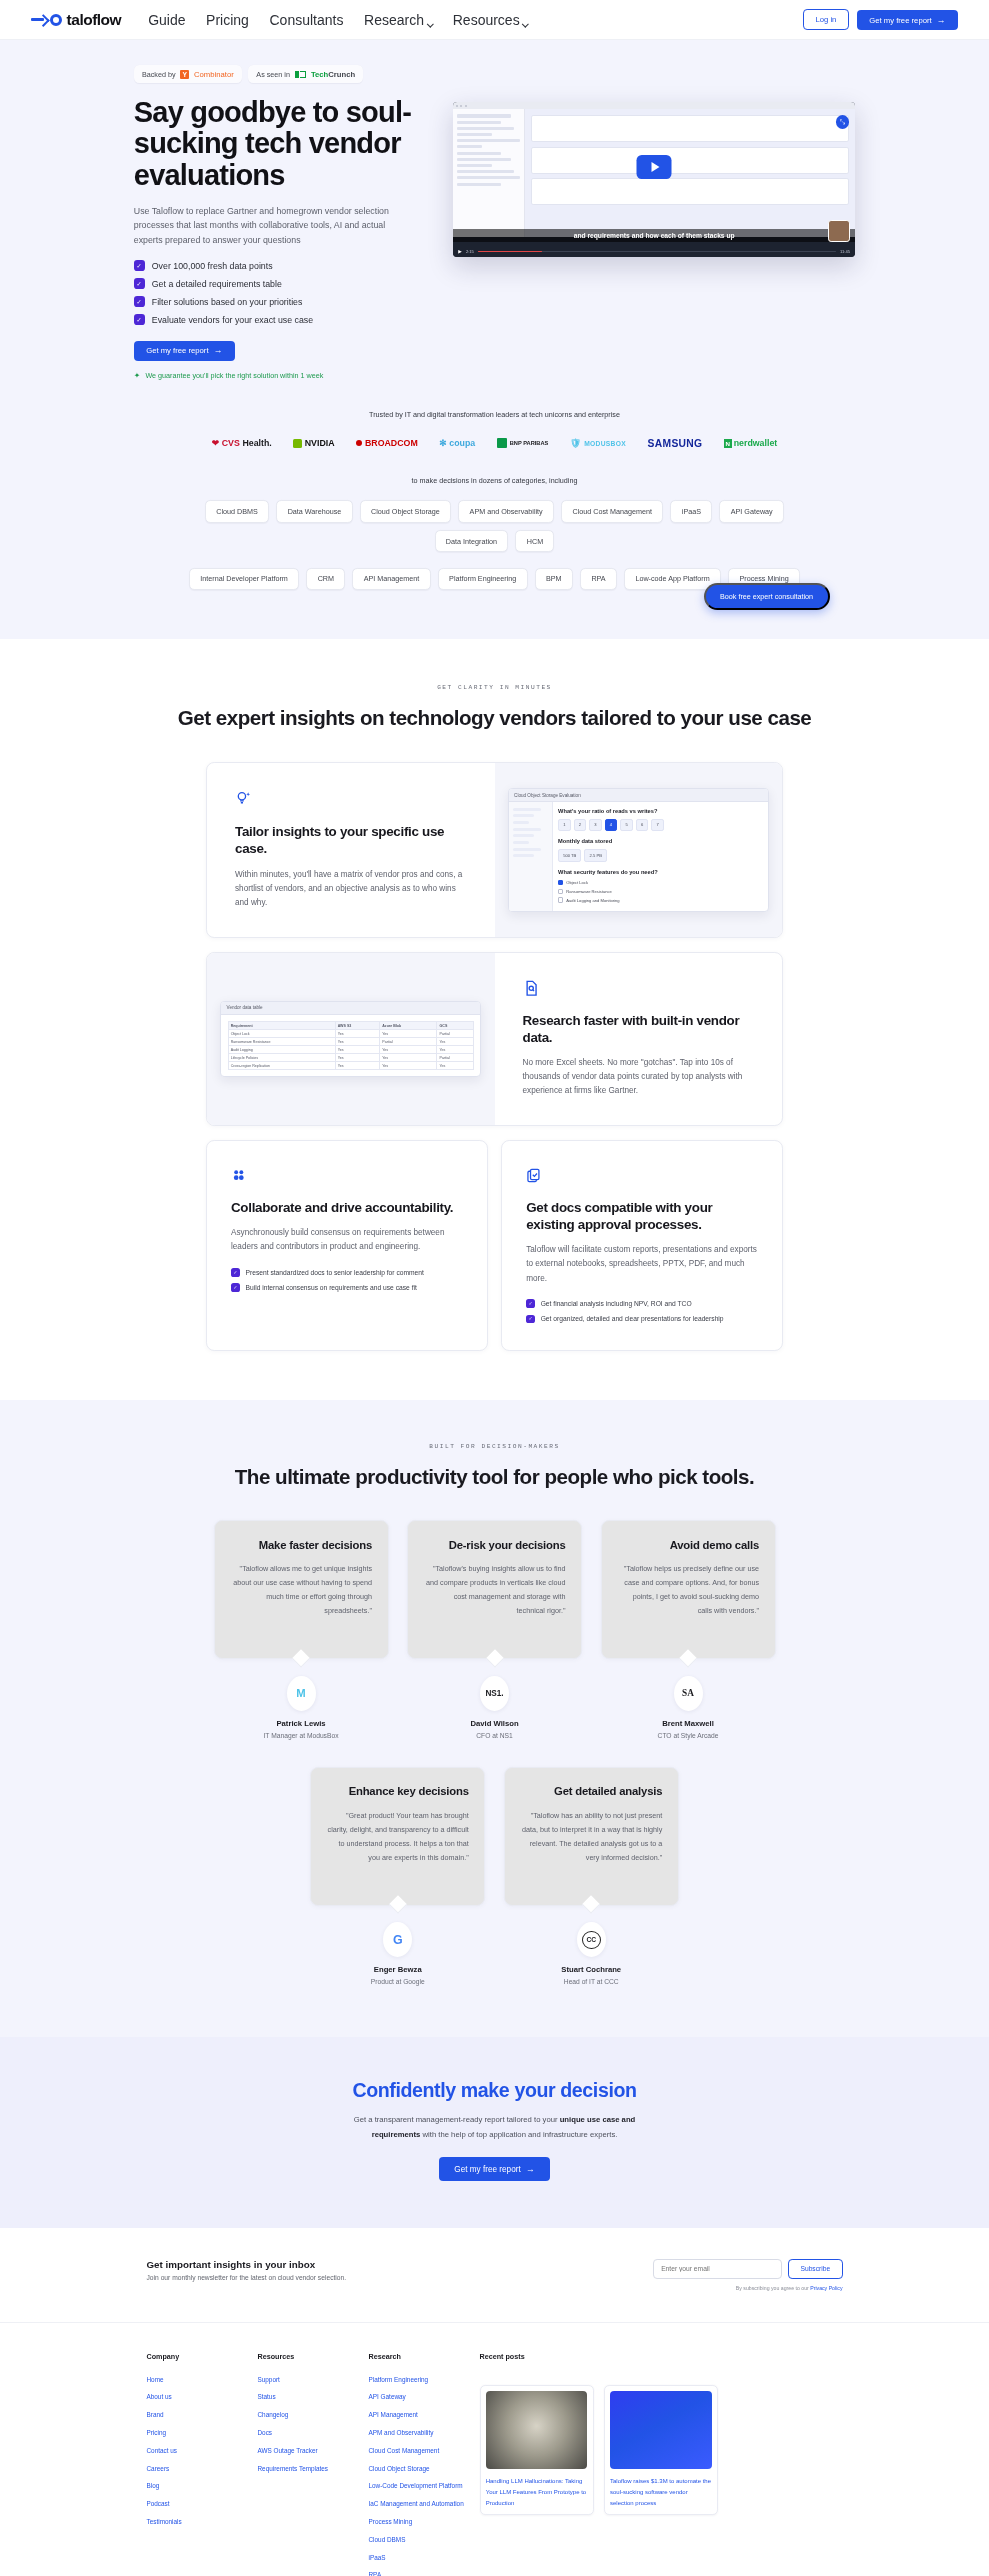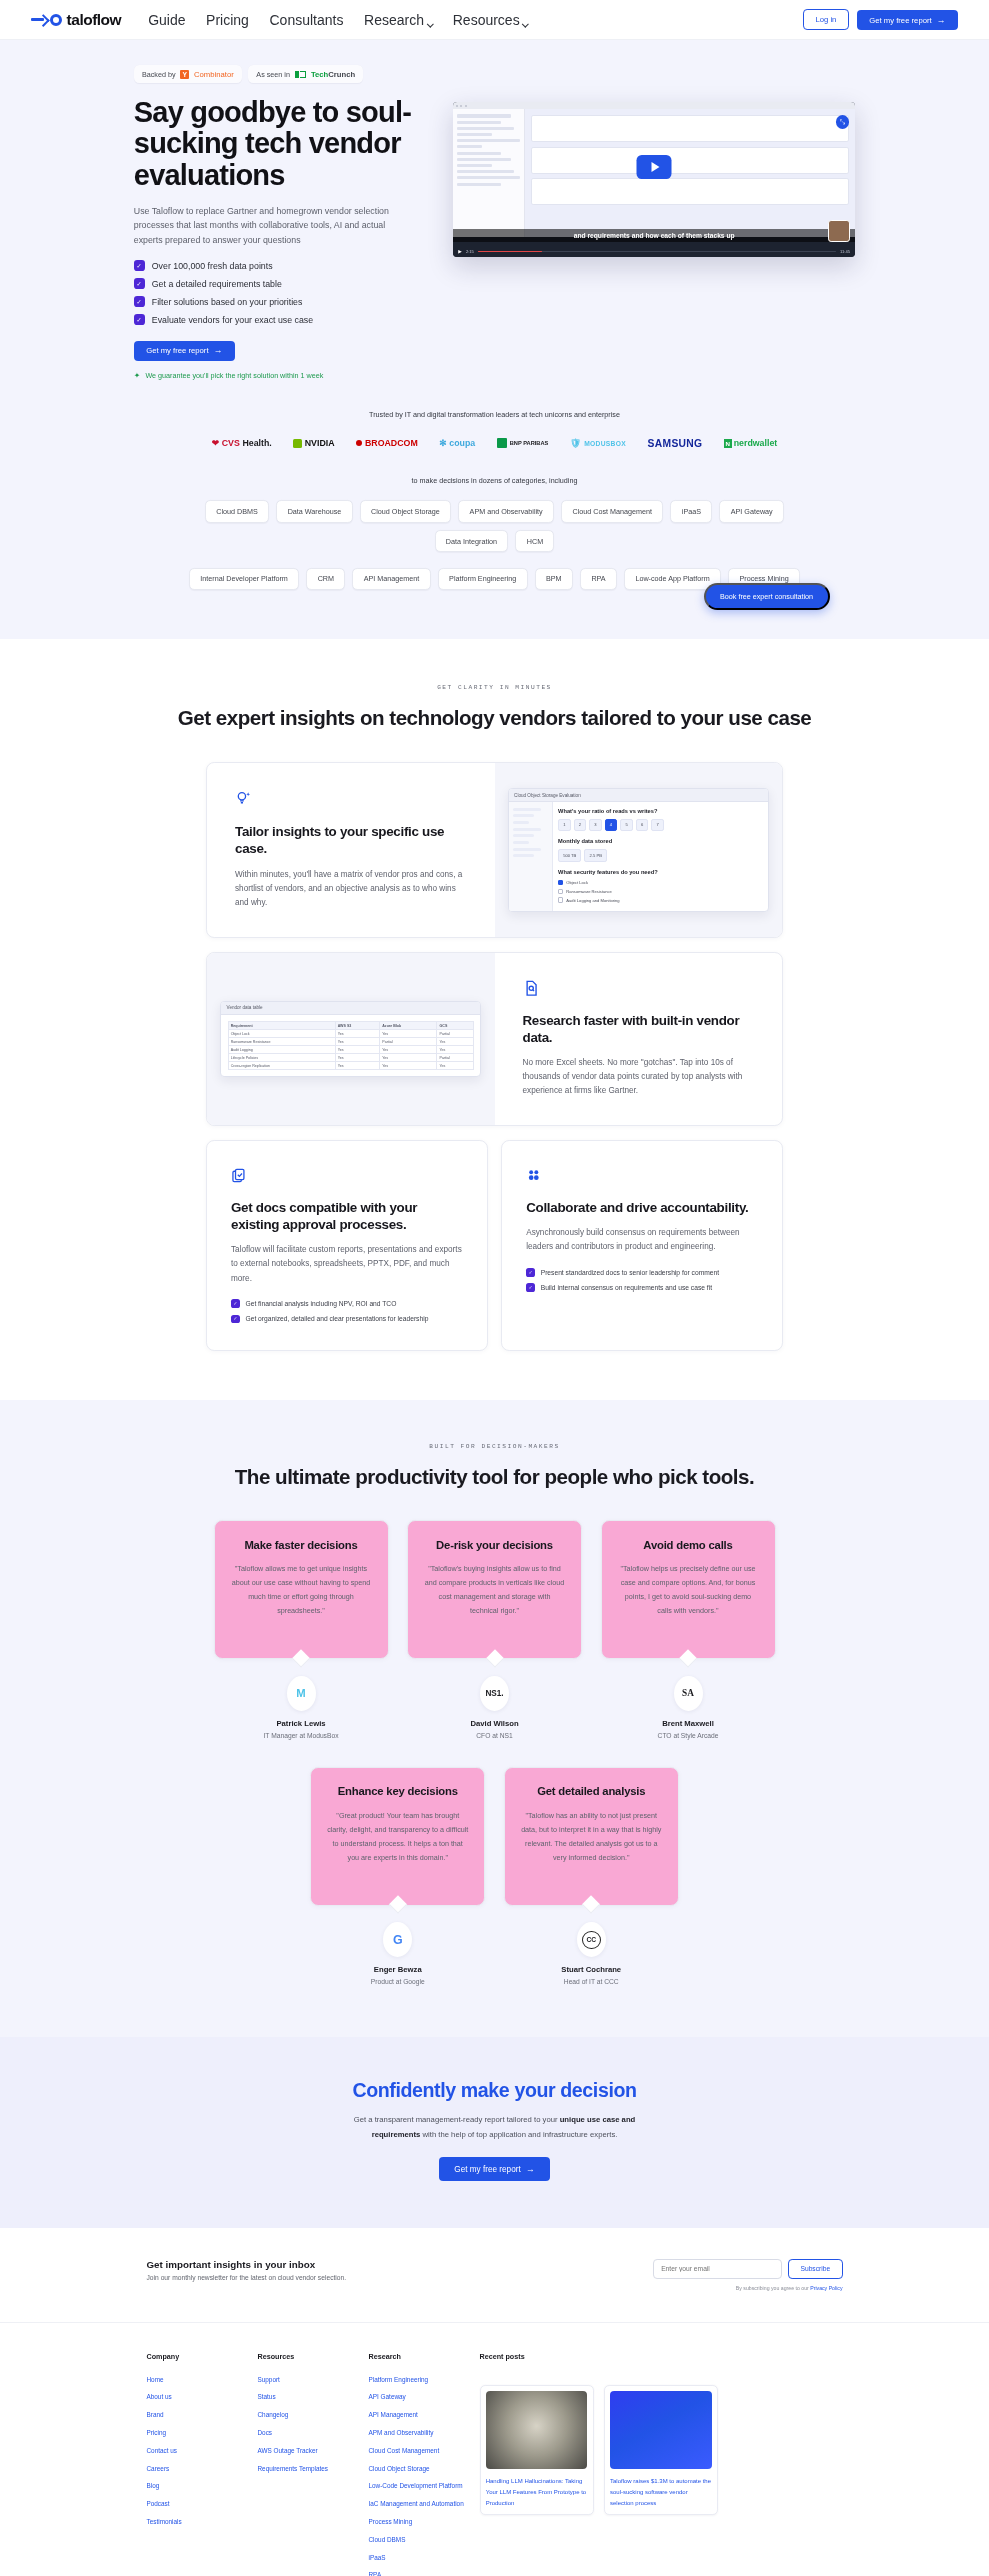--- a/index.html
+++ b/index.html
@@ -212,22 +212,22 @@
   .mock-table { width:100%; border-collapse:collapse; font-size:3.6px; }
   .mock-table td, .mock-table th { border:0.5px solid #e4e7f2; padding:1.5px 2.1px; color:#555867; text-align:left;}
   .mock-table th { background:#f2f4fb; }
 
   
   .sec-lilac { background:#f3f4fd; padding: 43px 0 52px 0; }
   .tgrid { width: 577px; margin: 31px auto 0 auto; display:flex; gap: 18.5px; justify-content:center; }
   .tgrid.row2 { margin-top: 28px; width: 392px; }
   .tcol { width: 175px; display:flex; flex-direction:column; align-items:center; }
   .bubble {
-    background:#f9a8d4; border:0.5px solid #e9ebf3; border-radius:8.2px;
-    padding: 17.5px 15.5px 19.6px 15.5px; width:100%; text-align:center; position:relative;
+    background:#e5e5e5; border:0.5px solid #e9ebf3; border-radius:8.2px;
+    padding: 17.5px 15.5px 19.6px 15.5px; width:100%; text-align:right; position:relative;
     box-shadow: 0 1px 5.2px rgba(30,30,70,.04); min-height: 139px;
   }
   .bubble:after {
     content:""; position:absolute; left:50%; bottom:-6.7px; transform:translateX(-50%) rotate(45deg);
     width:12.4px; height:12.4px; background:#fff; border-right:0.5px solid #e9ebf3; border-bottom:0.5px solid #e9ebf3;
   }
   .bubble-title { font-size:11.3px; font-weight:bold; letter-spacing:-0.2px; color:#18181e; margin-bottom:11.3px;}
   .bubble-quote { font-size:7.2px; line-height:1.95; color:#5f626d; }
   .avatar {
     width: 29px; height: 35px; border-radius: 50%; background:#fff;
@@ -596,58 +596,58 @@
           </svg>
         </div>
         <h3 class="card-title">Research faster with built-in vendor data.</h3>
         <p class="card-body">No more Excel sheets. No more "gotchas". Tap into 10s of thousands of vendor data points curated by top analysts with experience at firms like Gartner.</p>
       </div>
     </div>
 
     <div class="cards-row">
       <div class="card">
         <div class="icon-blue">
+          <svg width="15.5" height="15.5" viewBox="0 0 24 24" fill="#2253e6">
+            <circle cx="8" cy="6.5" r="3"></circle>
+              <circle cx="16" cy="6.5" r="3"></circle>
+            <circle cx="8" cy="15" r="3.6"></circle>
+              <circle cx="16" cy="15" r="3.6"></circle>
+          </svg>
+        </div>
+        <h3 class="card-title">Collaborate and drive accountability.</h3>
+        <p class="card-body">Asynchronously build consensus on requirements between leaders and contributors in product and engineering.</p>
+        <div class="feature-list">
+          <div class="feature-item">
+              <span class="chk-sm">✓</span>
+              <span>Present standardized docs to senior leadership for comment</span>
+            </div>
+          <div class="feature-item">
+              <span class="chk-sm">✓</span>
+              <span>Build internal consensus on requirements and use case fit</span>
+            </div>
+        </div>
+      </div>
+      <div class="card">
+        <div class="icon-blue">
           <svg width="15.5" height="15.5" viewBox="0 0 24 24" fill="none" stroke="#2253e6" stroke-width="2">
             <rect x="3" y="5" width="13" height="16" rx="2"></rect>
               <rect x="7" y="2" width="13" height="16" rx="2" fill="#fff"></rect>
             <path d="M10.5 10.5l2.5 2.5 4-4.5"></path>
           </svg>
         </div>
         <h3 class="card-title">Get docs compatible with your existing approval processes.</h3>
         <p class="card-body">Taloflow will facilitate custom reports, presentations and exports to external notebooks, spreadsheets, PPTX, PDF, and much more.</p>
         <div class="feature-list">
           <div class="feature-item">
               <span class="chk-sm">✓</span>
               <span>Get financial analysis including NPV, ROI and TCO</span>
             </div>
           <div class="feature-item">
               <span class="chk-sm">✓</span>
               <span>Get organized, detailed and clear presentations for leadership</span>
-            </div>
-        </div>
-      </div>
-      <div class="card">
-        <div class="icon-blue">
-          <svg width="15.5" height="15.5" viewBox="0 0 24 24" fill="#2253e6">
-            <circle cx="8" cy="6.5" r="3"></circle>
-              <circle cx="16" cy="6.5" r="3"></circle>
-            <circle cx="8" cy="15" r="3.6"></circle>
-              <circle cx="16" cy="15" r="3.6"></circle>
-          </svg>
-        </div>
-        <h3 class="card-title">Collaborate and drive accountability.</h3>
-        <p class="card-body">Asynchronously build consensus on requirements between leaders and contributors in product and engineering.</p>
-        <div class="feature-list">
-          <div class="feature-item">
-              <span class="chk-sm">✓</span>
-              <span>Present standardized docs to senior leadership for comment</span>
-            </div>
-          <div class="feature-item">
-              <span class="chk-sm">✓</span>
-              <span>Build internal consensus on requirements and use case fit</span>
             </div>
         </div>
       </div>
     </div>
   </div>
 </section>
 
 <section class="sec-lilac">
   <div class="eyebrow">BUILT FOR DECISION-MAKERS</div>
   <h2 class="sec-title">The ultimate productivity tool for people who pick tools.</h2>

